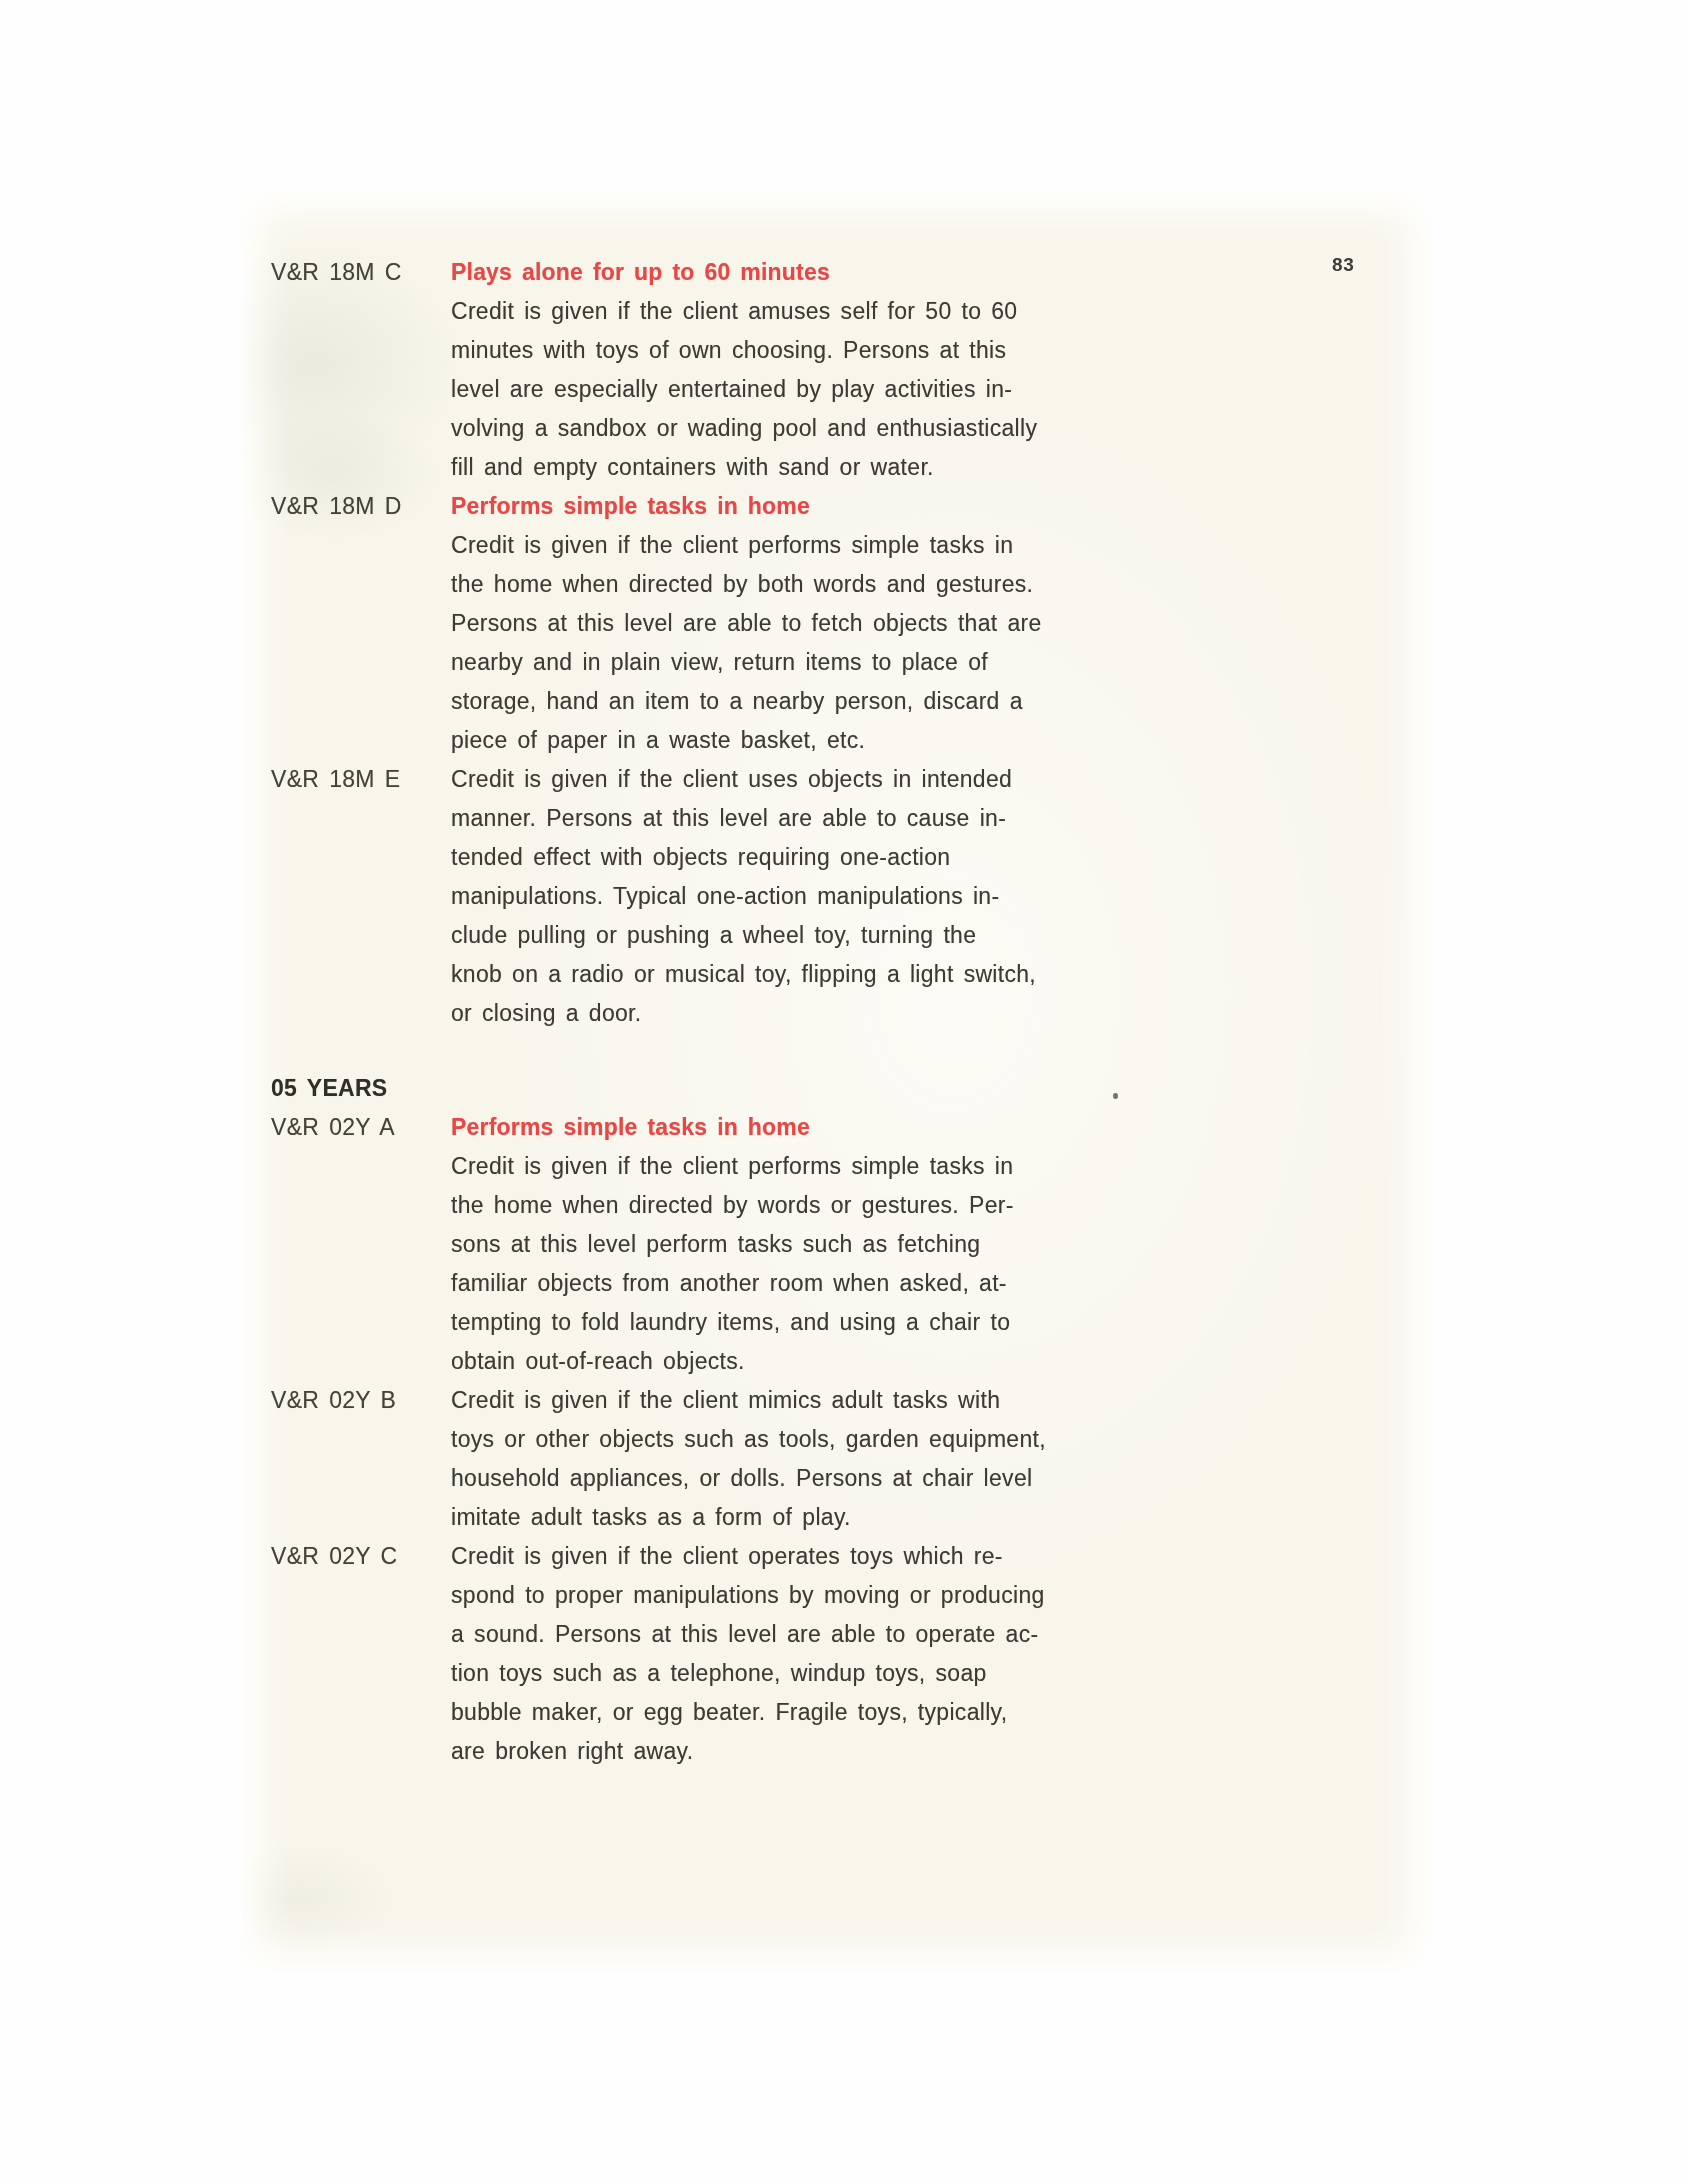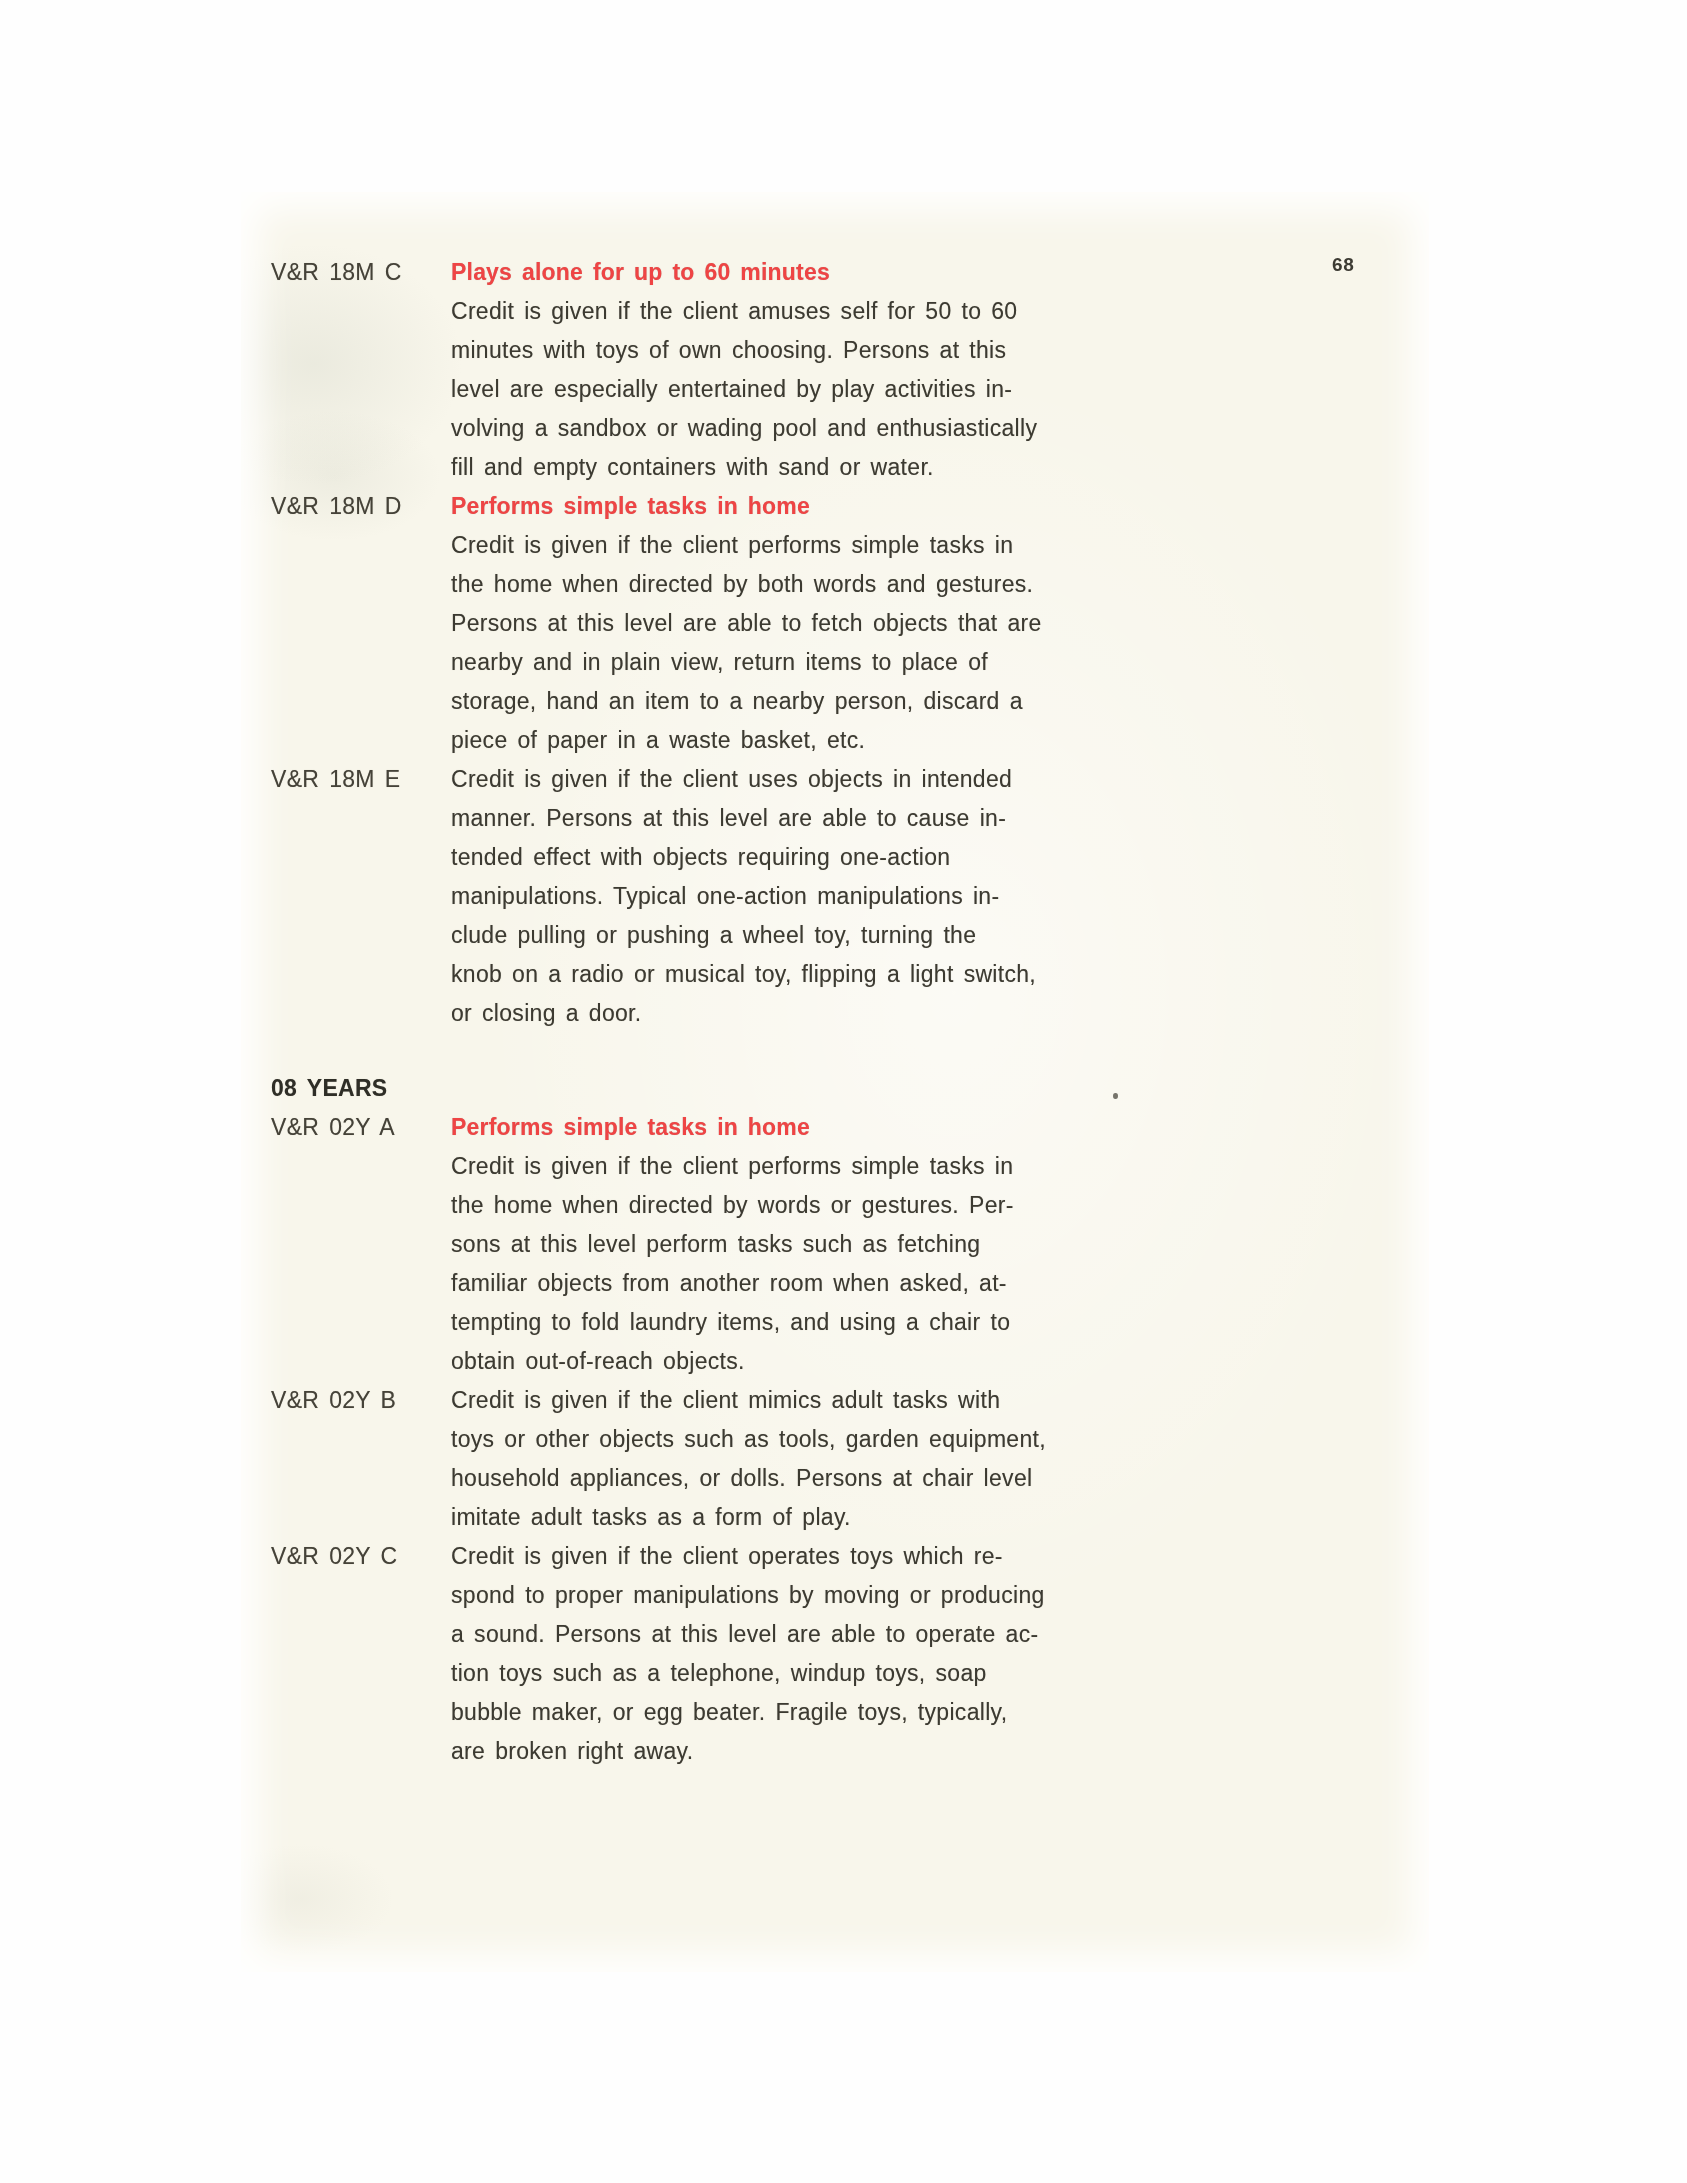--- a/index.html
+++ b/index.html
@@ -84,21 +84,21 @@
     background: #55524a;
     opacity: 0.8;
   }
 </style>
 </head>
 <body>
 
 <div class="page">
   <div class="scan-bg"></div>
 
-  <div class="page-number">68</div>
+  <div class="page-number">83</div>
 
   <div class="content">
 
     <div class="entry">
       <div class="entry-code">V&amp;R 18M C</div>
       <div class="entry-main">
         <div class="entry-heading">Plays alone for up to 60 minutes</div>
         <div class="entry-body">Credit is given if the client amuses self for 50 to 60
 minutes with toys of own choosing. Persons at this
 level are especially entertained by play activities in-
@@ -126,21 +126,21 @@
         <div class="entry-body">Credit is given if the client uses objects in intended
 manner. Persons at this level are able to cause in-
 tended effect with objects requiring one-action
 manipulations. Typical one-action manipulations in-
 clude pulling or pushing a wheel toy, turning the
 knob on a radio or musical toy, flipping a light switch,
 or closing a door.</div>
       </div>
     </div>
 
-    <div class="age-group-heading">08 YEARS</div>
+    <div class="age-group-heading">05 YEARS</div>
 
     <div class="entry">
       <div class="entry-code">V&amp;R 02Y A</div>
       <div class="entry-main">
         <div class="entry-heading">Performs simple tasks in home</div>
         <div class="entry-body">Credit is given if the client performs simple tasks in
 the home when directed by words or gestures. Per-
 sons at this level perform tasks such as fetching
 familiar objects from another room when asked, at-
 tempting to fold laundry items, and using a chair to

